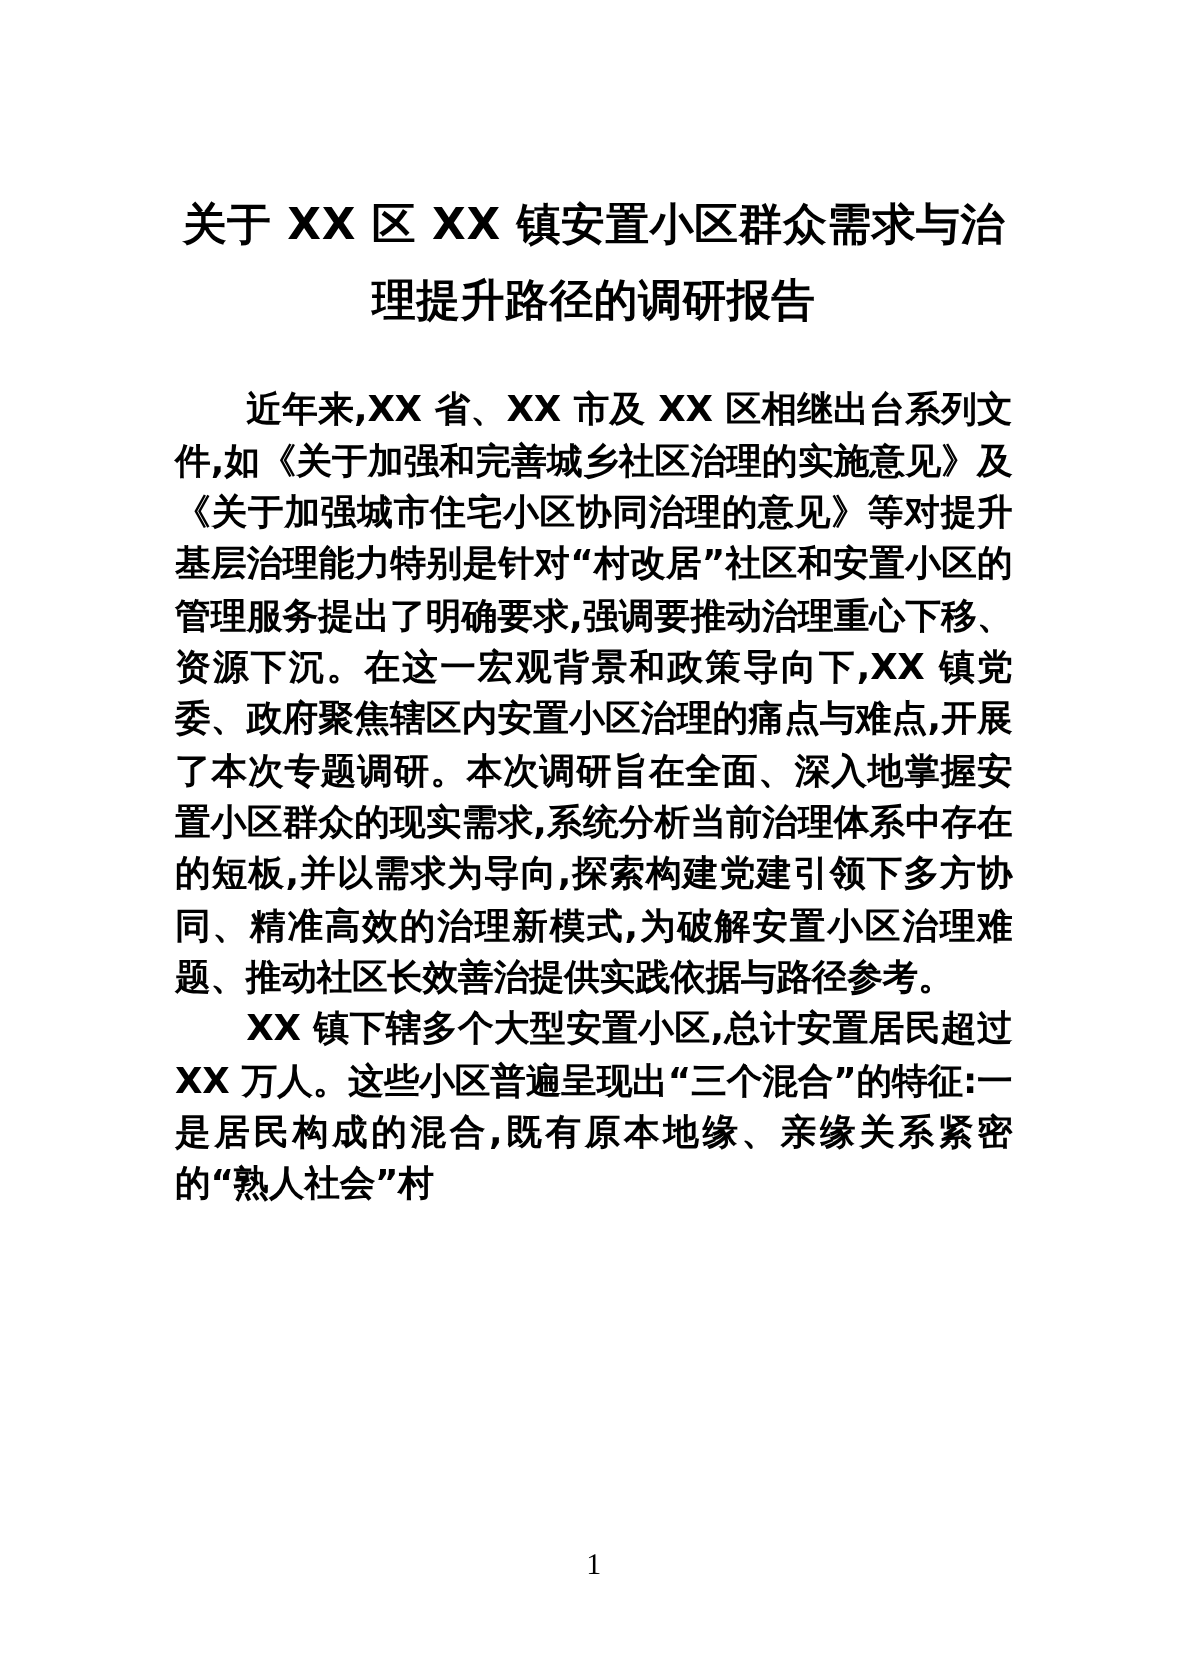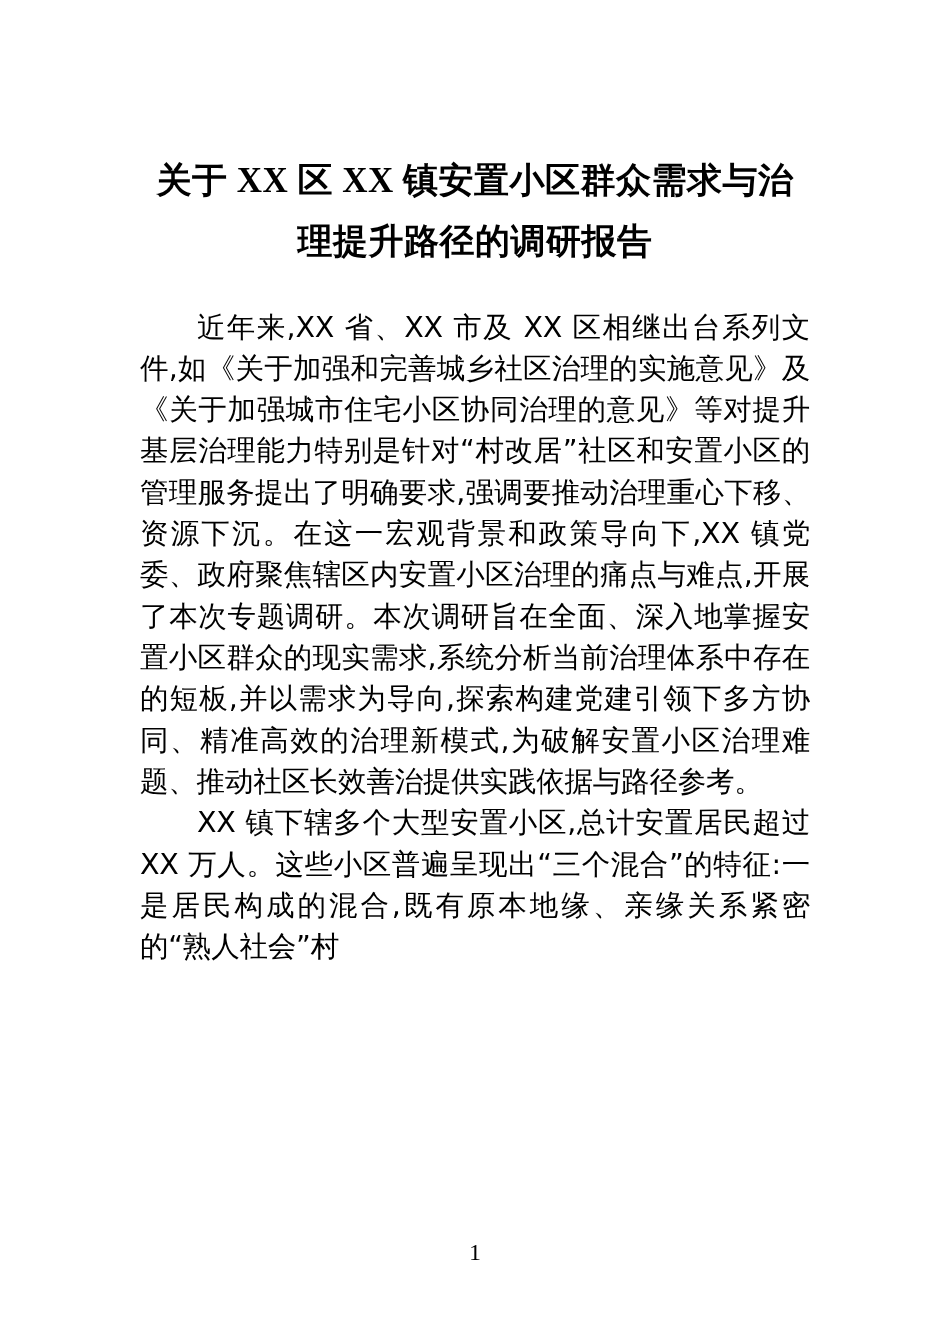--- a/index.html
+++ b/index.html
@@ -26,37 +26,37 @@
     padding: 0 140px;
   }
   .doc-title {
     margin: 0;
     padding-top: 150px;
     font-size: 35px;
     font-weight: bold;
     line-height: 1.75;
     text-align: center;
     letter-spacing: 0.5px;
-    font-family: Liberation Serif, serif;
   }
   .body-block {
     margin-top: 34px;
   }
   p.para {
     margin: 0;
     font-size: 28.5px;
     line-height: 1.45;
     text-align: justify;
     text-justify: inter-ideograph;
     text-indent: 2em;
     letter-spacing: -0.2px;
     word-break: break-all;
   }
   p.para.tight {
     margin-top: 0px;
+    font-weight: bold;
   }
   .page-number {
     position: absolute;
     left: 0;
     right: 0;
     bottom: 78px;
     text-align: center;
     font-size: 24px;
     font-family: "Liberation Serif", serif;
   }

